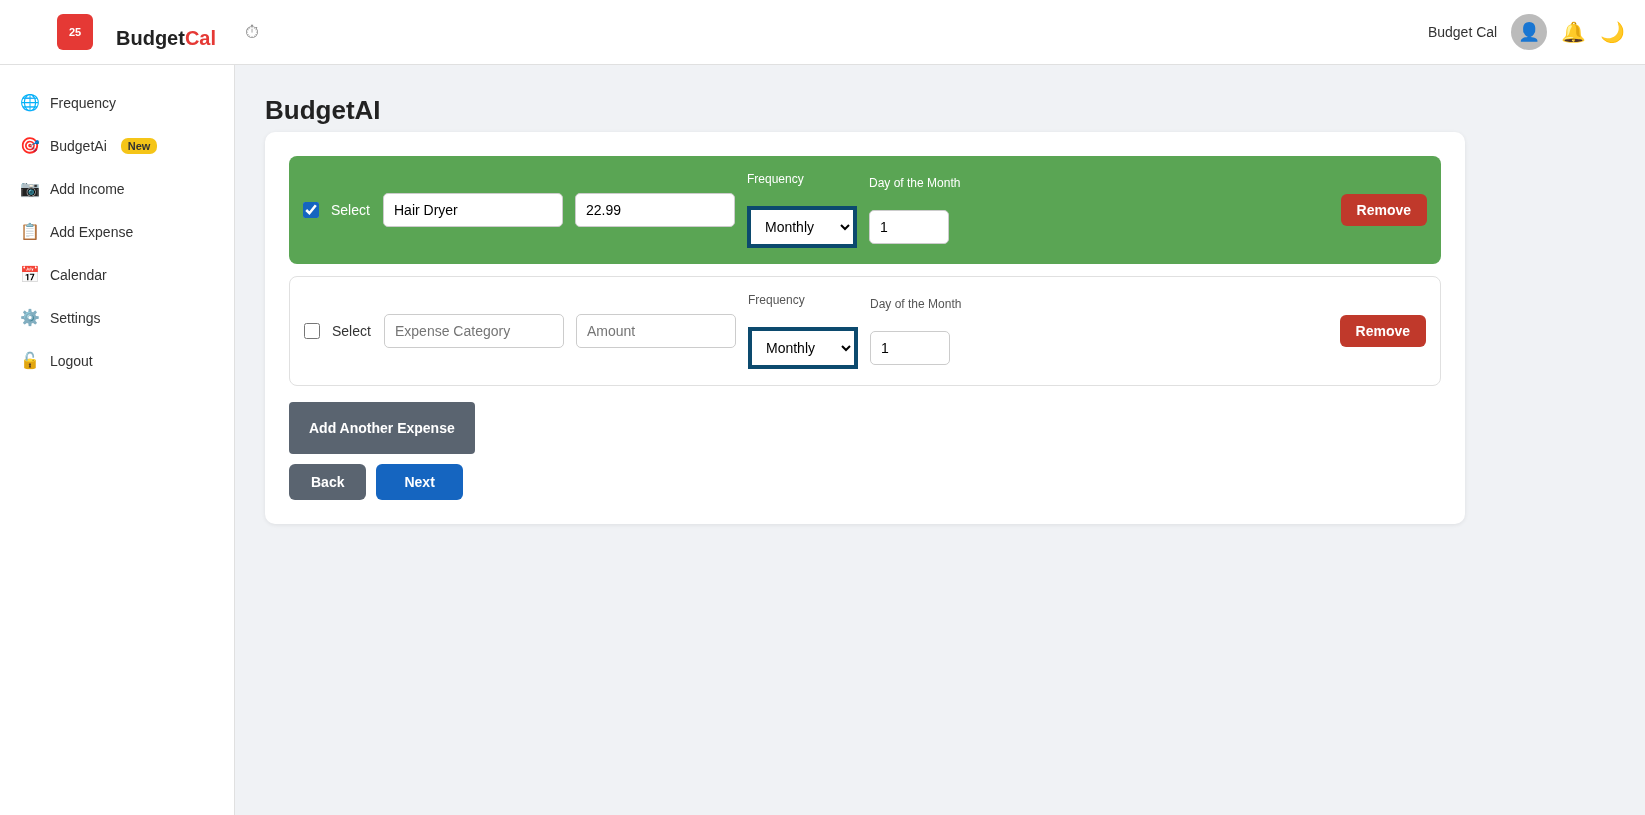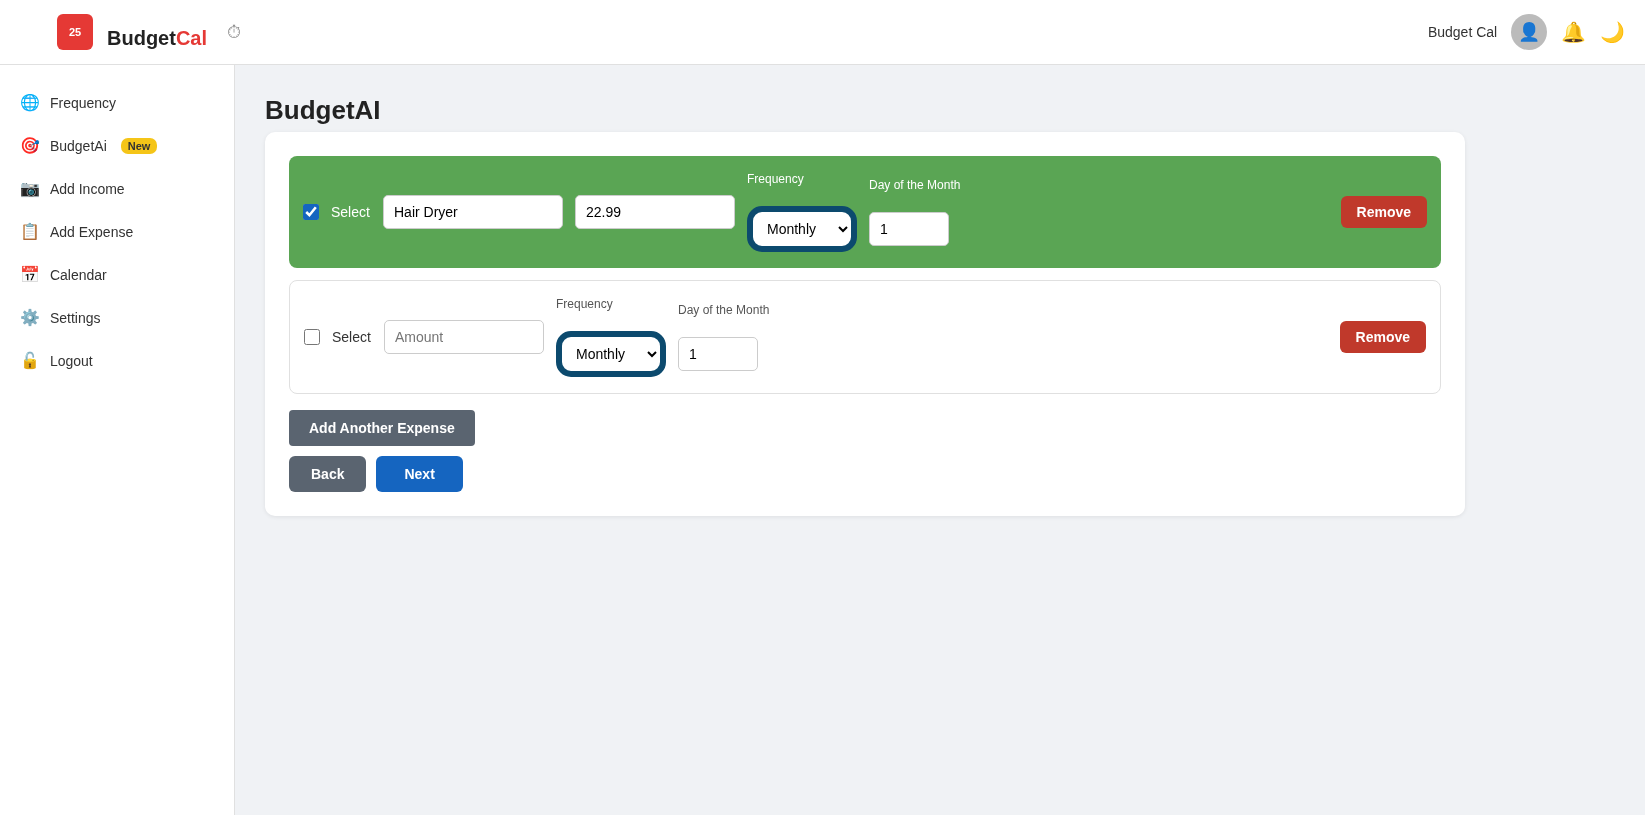--- a/index.html
+++ b/index.html
@@ -4,21 +4,21 @@
   <style>
     * { box-sizing: border-box; margin: 0; padding: 0; }
     body { font-family: -apple-system, BlinkMacSystemFont, 'Segoe UI', sans-serif; background: #f0f2f5; display: flex; flex-direction: column; height: 815px; overflow: hidden; }
 
     
     .top-header {
       display: flex; align-items: center; justify-content: space-between;
       background: #fff; border-bottom: 1px solid #e0e0e0;
       padding: 0 20px; height: 65px; flex-shrink: 0;
     }
-    .header-left { display: flex; align-items: center; gap: 14px; padding-left: 37px; }
+    .header-left { display: flex; align-items: center; gap: 23px; padding-left: 37px; }
     .header-logo-icon { width: 36px; height: 36px; background: #e53935; border-radius: 6px; display: flex; align-items: center; justify-content: center; color: #fff; font-size: 11px; font-weight: bold; }
     .header-brand { font-size: 20px; font-weight: 700; margin-top: 12px; }
     .header-brand span.black { color: #222; }
     .header-brand span.red { color: #e53935; }
     .header-clock { font-size: 18px; color: #888; margin-left: 6px; cursor: pointer; }
     .header-right { display: flex; align-items: center; gap: 14px; }
     .header-username { font-size: 14px; color: #333; font-weight: 500; }
     .header-avatar { width: 36px; height: 36px; border-radius: 50%; background: #bbb; display: flex; align-items: center; justify-content: center; color: #fff; font-size: 18px; }
     .header-icon { font-size: 20px; color: #555; cursor: pointer; }
 
@@ -67,39 +67,39 @@
       border: 1px solid #ccc; border-radius: 5px; padding: 8px 10px;
       font-size: 14px; background: #fff; outline: none;
     }
     .expense-input.category { width: 180px; }
     .expense-input.amount { width: 160px; }
 
     .freq-group { display: flex; flex-direction: column; gap: 20px; justify-content: flex-end; }
     .freq-label { font-size: 12px; color: #555; font-weight: 500; }
     .expense-row.highlighted .freq-label { color: #fff; }
     .freq-select {
-      border: 6px solid #0c4a6e; border-radius: 15px; padding: 8px 10px;
+      border: 4px solid #0c4a6e; border-radius: 0; padding: 8px 10px;
       font-size: 14px; background: #fff; width: 110px; outline: none; cursor: pointer;
     }
     .day-input {
       border: 1px solid #ccc; border-radius: 5px; padding: 8px 10px;
       font-size: 14px; background: #fff; width: 80px; outline: none;
     }
 
     .remove-btn {
       background: #c0392b; color: #fff; border: none; border-radius: 6px;
       padding: 8px 16px; font-size: 14px; font-weight: 600; cursor: pointer;
       margin-left: auto;
     }
 
     
     .action-row { margin-top: 16px; margin-bottom: 10px; }
     .add-expense-btn {
       background: #5a6470; color: #fff; border: none; border-radius: 4px;
-      padding: 10px 20px; font-size: 14px; font-weight: 600; cursor: pointer;
+      padding: 18px 20px; font-size: 14px; font-weight: 600; cursor: pointer;
     }
 
     .nav-row { display: flex; gap: 10px; margin-top: 10px; }
     .back-btn {
       background: #5a6470; color: #fff; border: none; border-radius: 6px;
       padding: 10px 22px; font-size: 14px; font-weight: 600; cursor: pointer;
     }
     .next-btn {
       background: #1565c0; color: #fff; border: none; border-radius: 6px;
       padding: 10px 28px; font-size: 14px; font-weight: 600; cursor: pointer;
@@ -181,20 +181,21 @@
         <div class="freq-group">
           <span class="freq-label">Day of the Month</span>
           <input type="text" class="day-input" value="1" style="">
         </div>
         <button class="remove-btn">Remove</button>
       </div>
 
       <div class="expense-row plain">
         <input type="checkbox" class="expense-checkbox" style="">
         <span class="select-label">Select</span>
+        <input type="text" class="expense-input category" placeholder="Expense Category" style="">
         <input type="text" class="expense-input amount" placeholder="Amount" style="">
         <div class="freq-group">
           <span class="freq-label">Frequency</span>
           <select class="freq-select">
             <option>Monthly</option>
             <option>Weekly</option>
             <option>Yearly</option>
           </select>
         </div>
         <div class="freq-group">

